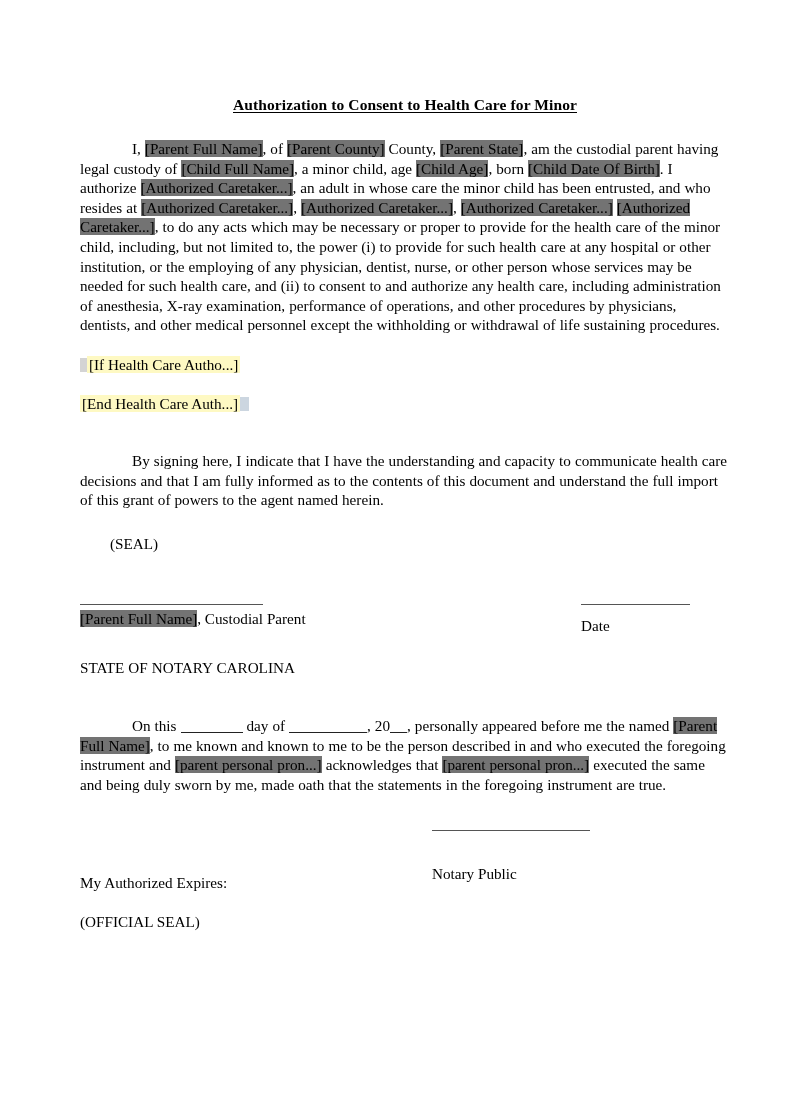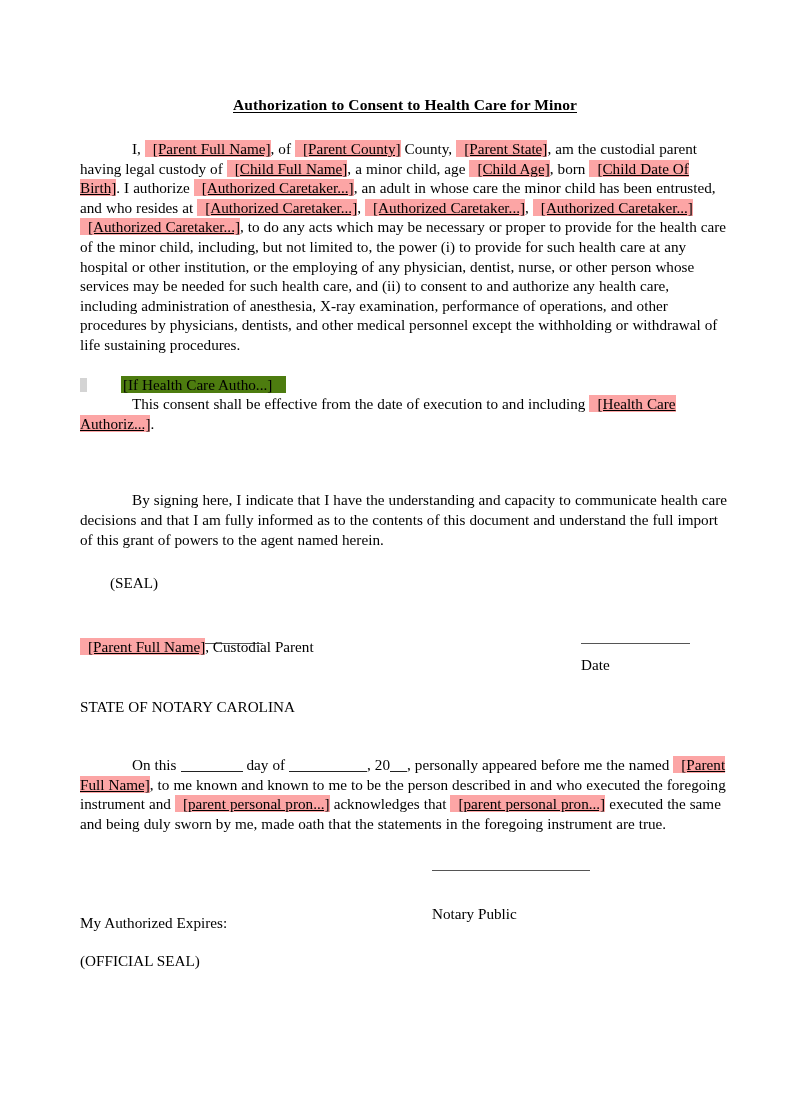--- a/index.html
+++ b/index.html
@@ -39,28 +39,26 @@
     margin: 0;
     padding: 0;
     font-size: 15.2px;
     line-height: 19.6px;
     text-align: left;
     word-spacing: 0.2px;
   }
   .indent { display: inline-block; width: 52px; }
   .indent-small { display: inline-block; width: 30px; }
   .hl {
-    background: #fca5a5;
-    padding: 0 0 0 8px;
-    text-decoration: underline;
+    background: #737373;
+    padding: 0 0 0 0;
   }
   .gray {
-    background: #4d7c0f;
-    padding: 0 14px 0 2px;
-    margin-left: 34px;
+    background: #fef9c3;
+    padding: 0 2px 0 2px;
   }
   .gray-tab {
     display: inline-block;
     width: 9px;
     height: 14px;
     background: #ccd6e0;
     vertical-align: -2px;
   }
   .gray-tab-l {
     display: inline-block;
@@ -112,39 +110,39 @@
     <div class="doc-title"><span class="tl">Authorization to Consent to Health Care for Minor</span></div>
 
     <div class="spacer-24"></div>
 
     <p class="body-par"><span class="indent"></span><span>I, </span><span class="hl">[Parent Full Name]</span><span>, of </span><span class="hl">[Parent County]</span><span> County, </span><span class="hl">[Parent State]</span><span>, am the custodial parent having legal custody of </span><span class="hl">[Child Full Name]</span><span>, a minor child, age </span><span class="hl">[Child Age]</span><span>, born </span><span class="hl">[Child Date Of Birth]</span><span>. I authorize </span><span class="hl">[Authorized Caretaker...]</span><span>, an adult in whose care the minor child has been entrusted, and who resides at </span><span class="hl">[Authorized Caretaker...]</span><span>, </span><span class="hl">[Authorized Caretaker...]</span><span>, </span><span class="hl">[Authorized Caretaker...]</span><span> </span><span class="hl">[Authorized Caretaker...]</span><span>, to do any acts which may be necessary or proper to provide for the health care of the minor child, including, but not limited to, the power (i) to provide for such health care at any hospital or other institution, or the employing of any physician, dentist, nurse, or other person whose services may be needed for such health care, and (ii) to consent to and authorize any health care, including administration of anesthesia, X-ray examination, performance of operations, and other procedures by physicians, dentists, and other medical personnel except the withholding or withdrawal of life sustaining procedures.</span></p>
 
     <div class="spacer-20"></div>
 
     <p class="plain-line"><span class="gray-tab-l"></span><span class="gray">[If Health Care Autho...]</span></p>
 
-    <p class="body-par"><span class="indent"></span><span>This consent shall be effective from the date of execution to and including </span><span class="hl">[Health Care Authoriz...]</span><span>.</span></p>
 
     <div class="spacer-19"></div>
 
+    <p class="plain-line"><span class="gray">[End Health Care Auth...]</span><span class="gray-tab"></span></p>
 
     <div class="spacer-38"></div>
 
     <p class="body-par"><span class="indent"></span><span>By signing here, I indicate that I have the understanding and capacity to communicate health care decisions and that I am fully informed as to the contents of this document and understand the full import of this grant of powers to the agent named herein.</span></p>
 
     <div class="spacer-24"></div>
 
     <p class="body-par"><span class="indent-small"></span><span>(SEAL)</span></p>
 
     <div class="spacer-40"></div>
 
     <div class="sig-row">
       <div class="rule" style="left:0px; top:10px; width:183px;"></div>
       <div class="rule" style="left:501px; top:10px; width:109px;"></div>
-      <div class="sig-label" style="left:0px; top:4px;"><span class="hl">[Parent Full Name]</span><span>, Custodial Parent</span></div>
+      <div class="sig-label" style="left:0px; top:15px;"><span class="hl">[Parent Full Name]</span><span>, Custodial Parent</span></div>
       <div class="sig-label" style="left:501px; top:22px;">Date</div>
     </div>
 
     <div class="spacer-30"></div>
 
     <p class="body-par">STATE OF NOTARY CAROLINA</p>
 
     <div class="spacer-19"></div>
 
 

